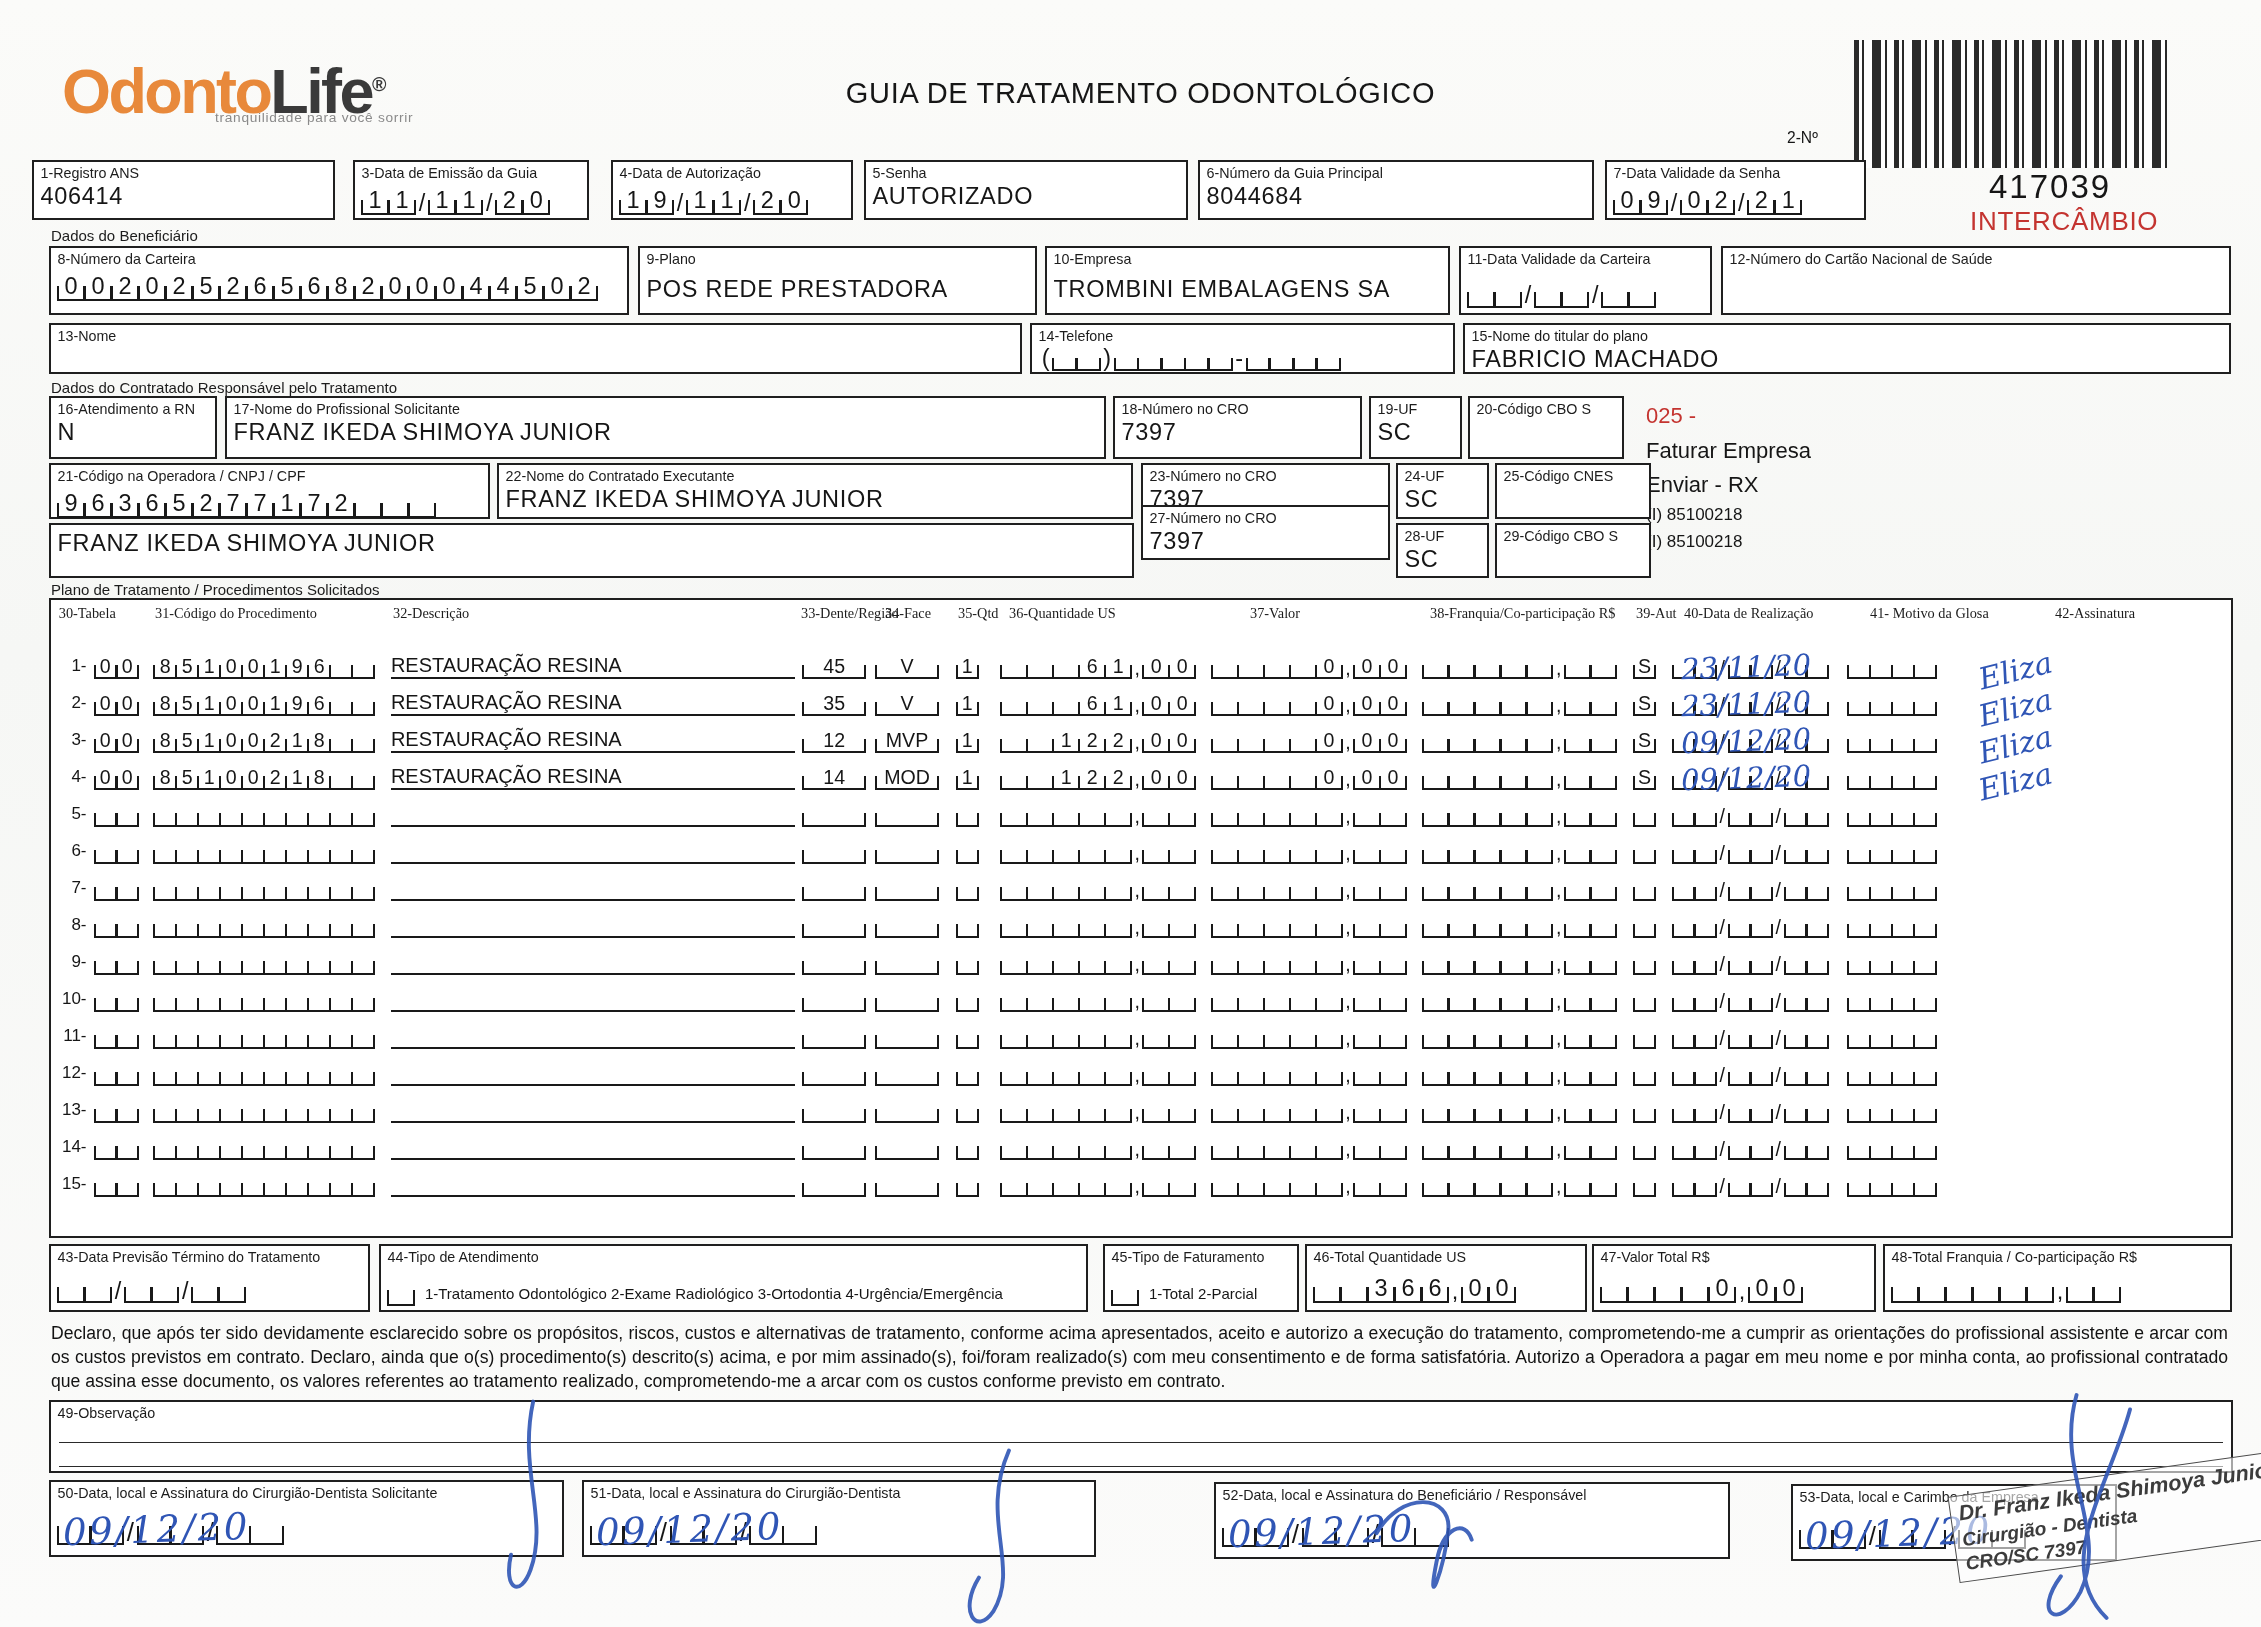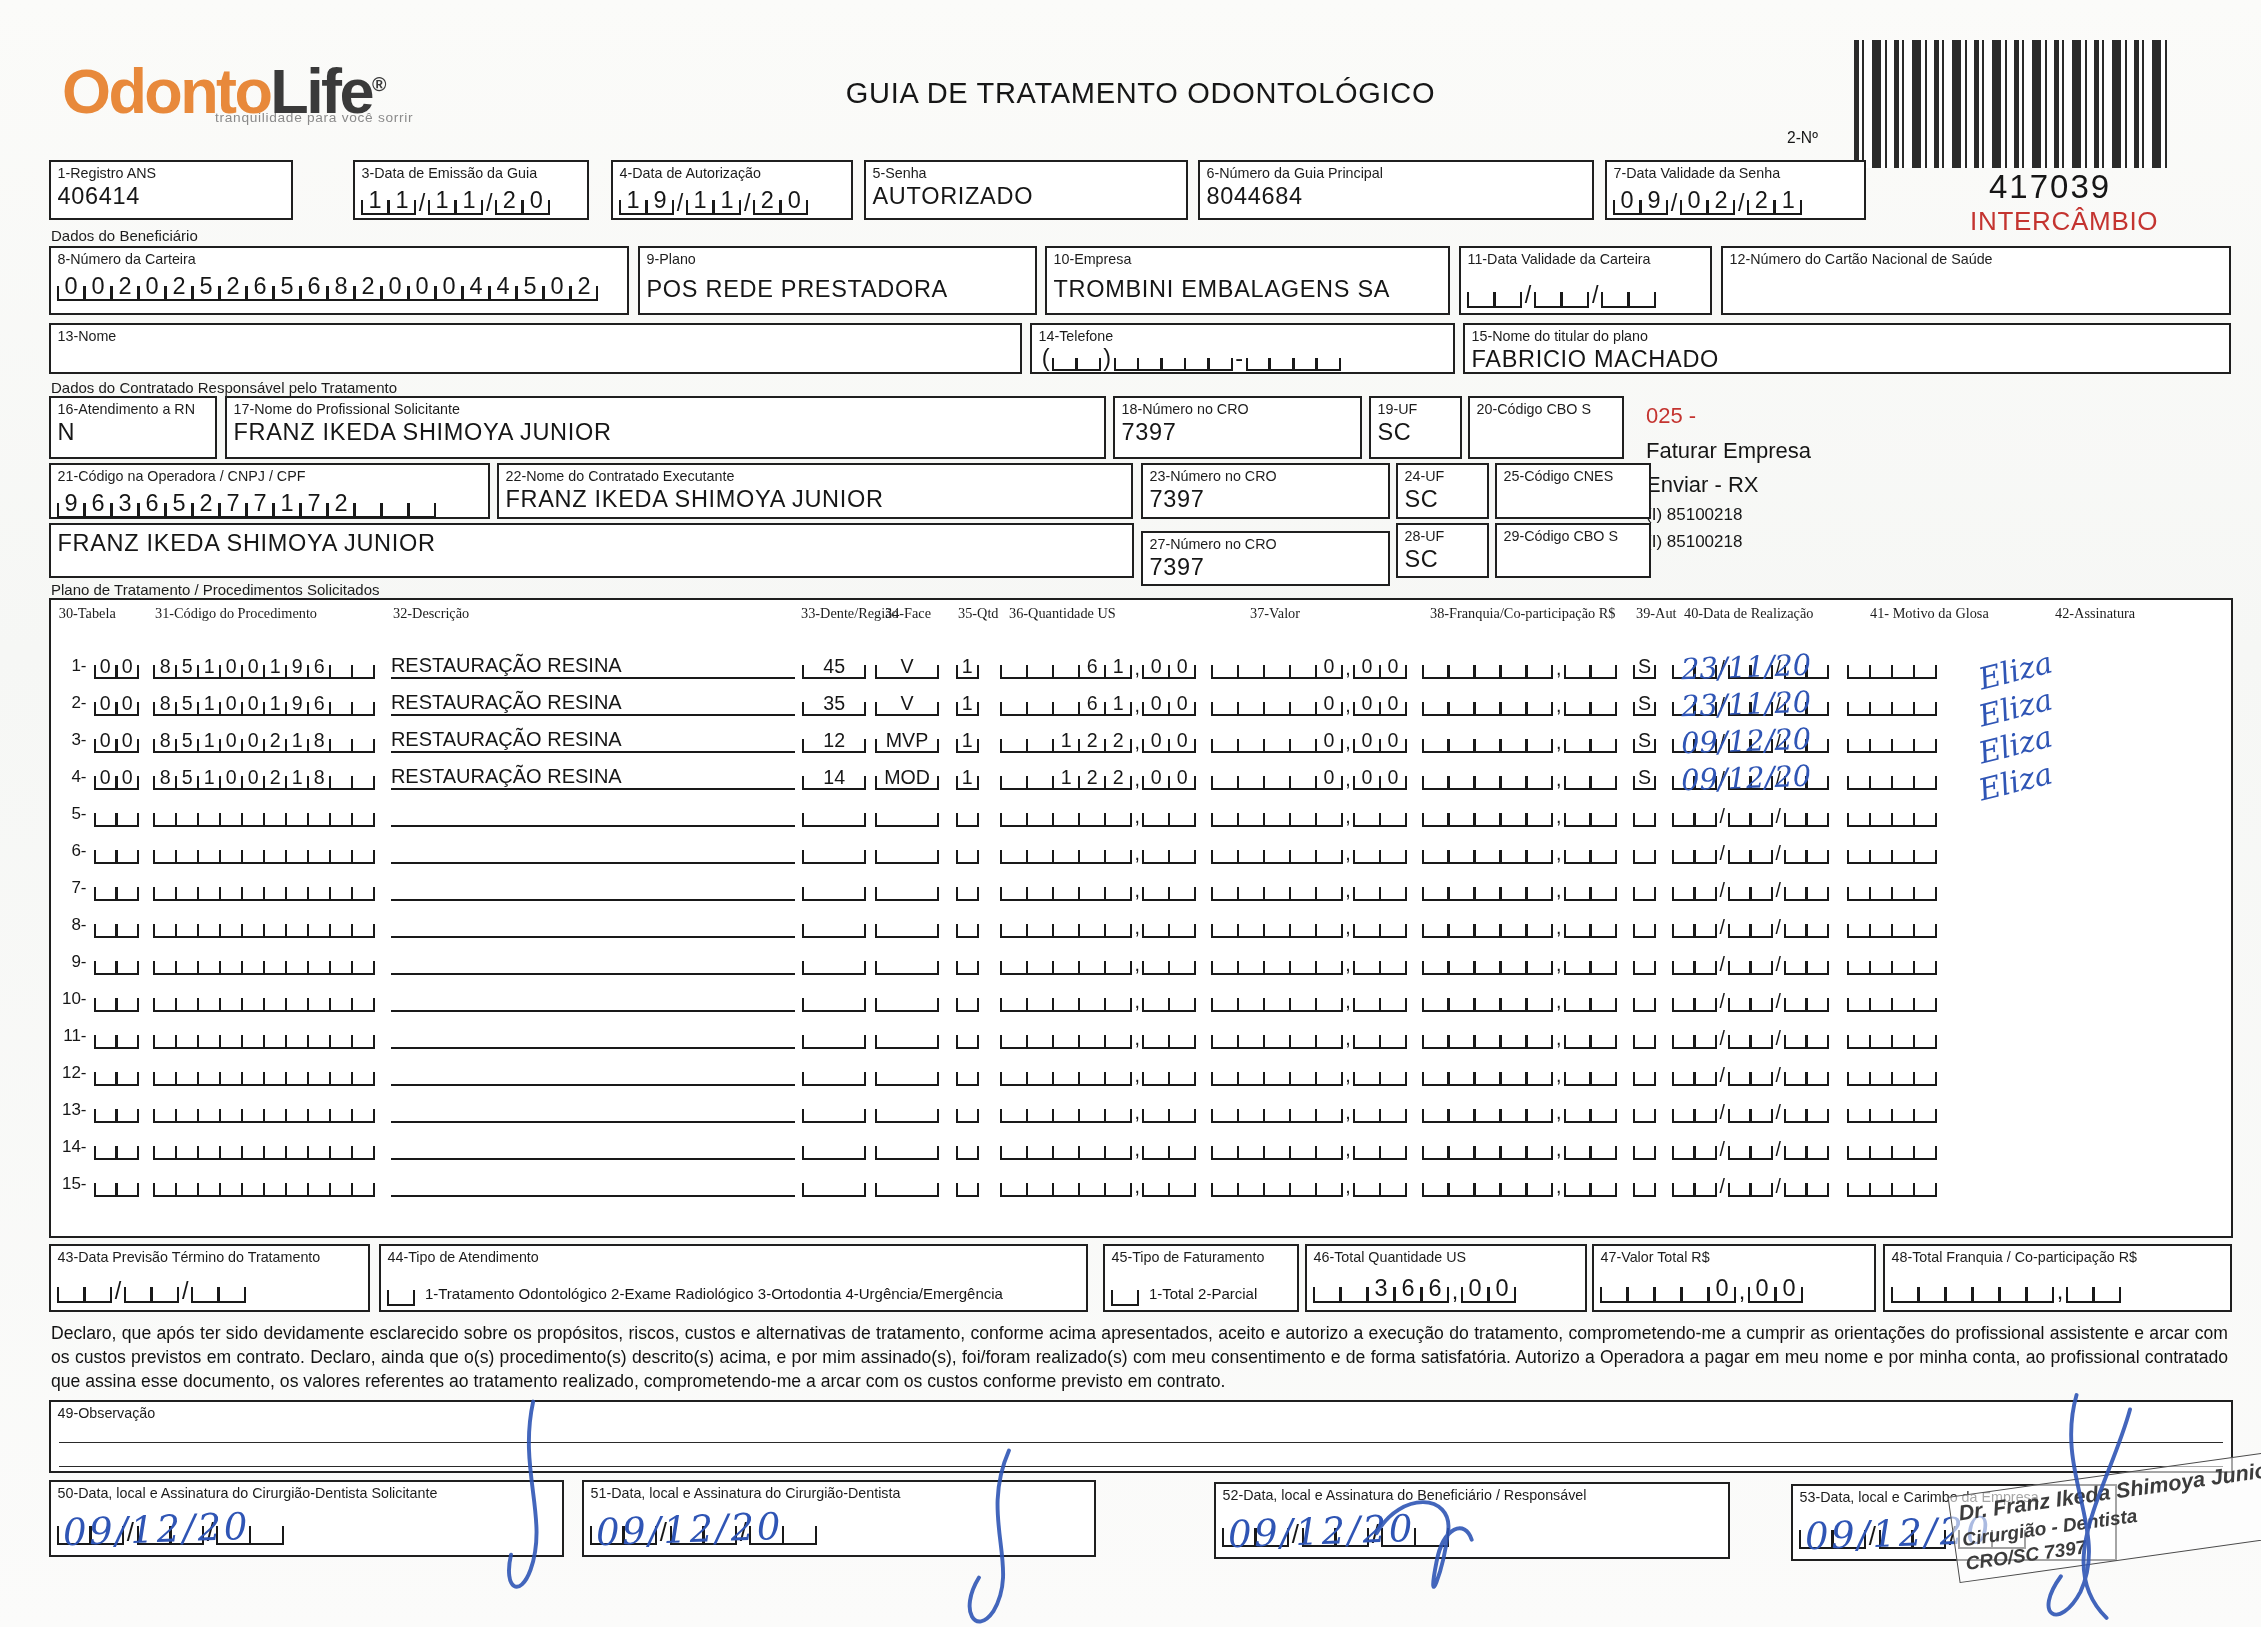--- a/index.html
+++ b/index.html
@@ -51,21 +51,21 @@
 <div id="sheet">
 
   <div class="logo-main"><span style="color:#E8893B">Odonto</span><span style="color:#3a3a3a">Life</span><sup style="font-size:19.6px;color:#3a3a3a">®</sup></div>
   <div class="logo-tag">tranquilidade para você sorrir</div>
   <div style="position:absolute;left:743px;top:77px;width:795px;text-align:center;font-size:29px;letter-spacing:0.7px">GUIA DE TRATAMENTO ODONTOLÓGICO</div>
   <div style="position:absolute;left:1787px;top:129px;font-size:15.6px">2-Nº</div>
   <div id="barcode"></div>
   <div style="position:absolute;left:1989px;top:168px;font-size:33px;letter-spacing:2px">417039</div>
   <div class="red" style="position:absolute;left:1970px;top:206px;font-size:26px;letter-spacing:0.7px">INTERCÂMBIO</div>
 
-  <div class="fbox" style="left:49px;top:160px;width:244px;height:60px">
+  <div class="fbox" style="left:32px;top:160px;width:303px;height:60px">
     <span class="lbl">1-Registro ANS</span>
     <span class="val">406414</span>
   </div>
   <div class="fbox" style="left:353px;top:160px;width:236px;height:60px">
     <span class="lbl">3-Data de Emissão da Guia</span>
     <span class="comb">
         <span class="cc">1</span>
         <span class="cc">1</span>
         <span class="sep">/</span>
         <span class="cc">1</span>
@@ -248,21 +248,21 @@
     <span class="lbl">24-UF</span>
     <span class="val">SC</span>
   </div>
   <div class="fbox" style="left:1495px;top:463px;width:156px;height:56px">
     <span class="lbl">25-Código CNES</span>
   </div>
 
   <div class="fbox" style="left:49px;top:523px;width:1085px;height:55px">
     <span class="val">FRANZ IKEDA SHIMOYA JUNIOR</span>
   </div>
-  <div class="fbox" style="left:1141px;top:531px;width:249px;height:55px">
+  <div class="fbox" style="left:1141px;top:505px;width:249px;height:55px">
     <span class="lbl">27-Número no CRO</span>
     <span class="val">7397</span>
   </div>
   <div class="fbox" style="left:1396px;top:523px;width:93px;height:55px">
     <span class="lbl">28-UF</span>
     <span class="val">SC</span>
   </div>
   <div class="fbox" style="left:1495px;top:523px;width:156px;height:55px">
     <span class="lbl">29-Código CBO S</span>
   </div>

